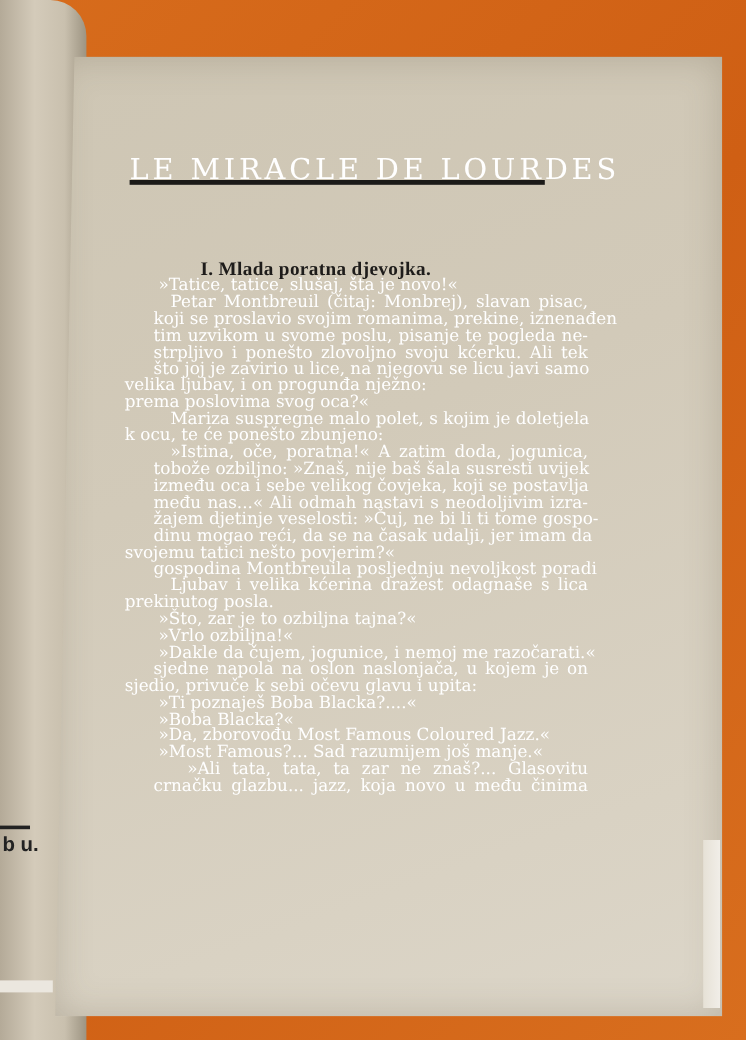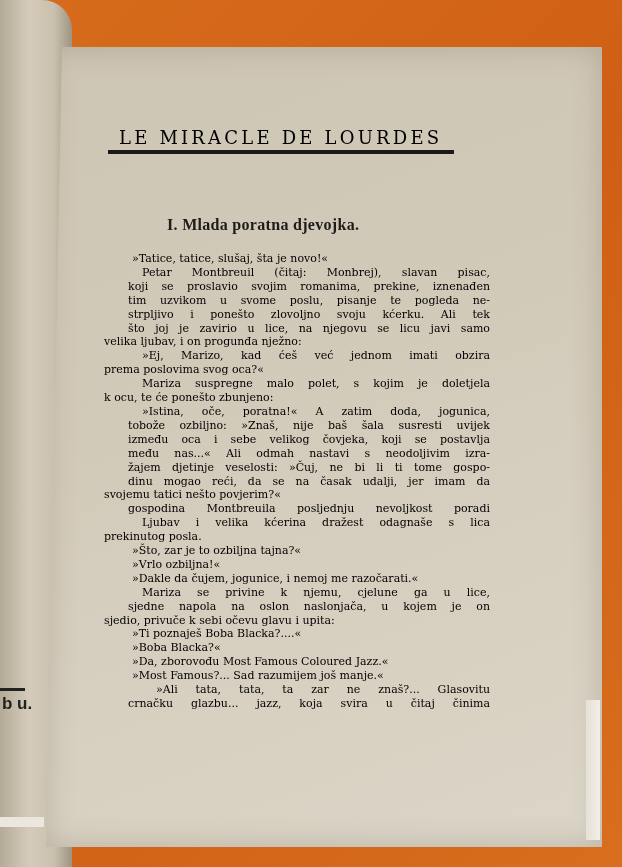--- a/index.html
+++ b/index.html
@@ -9,24 +9,24 @@
     background:linear-gradient(90deg,#b4aa98 0%,#d4cbba 40%,#c9c0ae 75%,#9d9482 100%);
     border-top-right-radius:30px 30px;}
   .left-page .edge{position:absolute;left:0;bottom:40px;width:44px;height:10px;background:#ebe7df;}
   .left-rule{position:absolute;left:0;top:688px;width:25px;height:3px;background:#222;}
   .left-text{position:absolute;left:2px;top:694px;font-family:"Liberation Sans",sans-serif;font-weight:bold;font-size:17px;color:#222;}
   .page{position:absolute;left:46px;top:47px;width:556px;height:800px;
     background:linear-gradient(160deg,#cec6b4 0%,#d2cab9 40%,#d9d2c3 80%,#dcd6c9 100%);
     clip-path:polygon(16px 0,100% 0,100% 100%,0 100%);
     box-shadow:inset 0 0 30px rgba(90,80,60,0.25);}
   .page-fold{position:absolute;left:586px;top:700px;width:14px;height:140px;background:linear-gradient(90deg,#e6e1d6,#f1eee8);}
-  .title{position:absolute;left:108px;top:127px;font-family:"DejaVu Serif",serif;font-size:18px;letter-spacing:3.2px;color:#000000;white-space:nowrap;margin-left:11px;}
+  .title{position:absolute;left:108px;top:127px;font-family:"DejaVu Serif",serif;font-size:24px;letter-spacing:3.2px;color:#ffffff;white-space:nowrap;}
   .title-rule{position:absolute;left:108px;top:150px;width:346px;height:4px;background:#1b1a18;}
   .chapter{position:absolute;left:167px;top:216px;font-family:Liberation Serif, serif;font-weight:bold;font-size:16px;color:#1e1c1a;white-space:nowrap;letter-spacing:0.3px;}
-  .body{position:absolute;left:104px;top:252px;width:386px;font-family:"DejaVu Serif",serif;font-size:11px;line-height:13.9px;color:#000000;}
+  .body{position:absolute;left:104px;top:232px;width:386px;font-family:"DejaVu Serif",serif;font-size:14px;line-height:13.9px;color:#ffffff;}
   .line{white-space:nowrap;overflow:visible;display:block;}
   .line.just{text-align:justify;text-align-last:justify;margin-left:24px;}
   .i1{padding-left:28px;}
   .i2{padding-left:14px;}
 </style>
 </head>
 <body>
 
 <div class="bg"></div>
 
@@ -45,39 +45,37 @@
 <div class="chapter">I. Mlada poratna djevojka.</div>
 
 <div class="body" id="body-text">
     <span class="line i1">»Tatice, tatice, slušaj, šta je novo!«</span>
     <span class="line i2 just">Petar Montbreuil (čitaj: Monbrej), slavan pisac,</span>
     <span class="line just">koji se proslavio svojim romanima, prekine, iznenađen</span>
     <span class="line just">tim uzvikom u svome poslu, pisanje te pogleda ne-</span>
     <span class="line just">strpljivo i ponešto zlovoljno svoju kćerku. Ali tek</span>
     <span class="line just">što joj je zavirio u lice, na njegovu se licu javi samo</span>
     <span class="line">velika ljubav, i on progunđa nježno:</span>
-    <span class="line i2 just">»Ej, Marizo, kad ćeš već jednom imati obzira</span>
     <span class="line">prema poslovima svog oca?«</span>
     <span class="line i2 just">Mariza suspregne malo polet, s kojim je doletjela</span>
     <span class="line">k ocu, te će ponešto zbunjeno:</span>
     <span class="line i2 just">»Istina, oče, poratna!« A zatim doda, jogunica,</span>
     <span class="line just">tobože ozbiljno: »Znaš, nije baš šala susresti uvijek</span>
     <span class="line just">između oca i sebe velikog čovjeka, koji se postavlja</span>
     <span class="line just">među nas...« Ali odmah nastavi s neodoljivim izra-</span>
     <span class="line just">žajem djetinje veselosti: »Čuj, ne bi li ti tome gospo-</span>
     <span class="line just">dinu mogao reći, da se na časak udalji, jer imam da</span>
     <span class="line">svojemu tatici nešto povjerim?«</span>
     <span class="line just">gospodina Montbreuila posljednju nevoljkost poradi</span>
     <span class="line i2 just">Ljubav i velika kćerina dražest odagnaše s lica</span>
     <span class="line">prekinutog posla.</span>
     <span class="line i1">»Što, zar je to ozbiljna tajna?«</span>
     <span class="line i1">»Vrlo ozbiljna!«</span>
     <span class="line i1">»Dakle da čujem, jogunice, i nemoj me razočarati.«</span>
-    <span class="line i2 just">Mariza se privine k njemu, cjelune ga u lice,</span>
     <span class="line just">sjedne napola na oslon naslonjača, u kojem je on</span>
     <span class="line">sjedio, privuče k sebi očevu glavu i upita:</span>
     <span class="line i1">»Ti poznaješ Boba Blacka?....«</span>
     <span class="line i1">»Boba Blacka?«</span>
     <span class="line i1">»Da, zborovođu Most Famous Coloured Jazz.«</span>
     <span class="line i1">»Most Famous?... Sad razumijem još manje.«</span>
     <span class="line i1 just">»Ali tata, tata, ta zar ne znaš?... Glasovitu</span>
-    <span class="line just">crnačku glazbu... jazz, koja svira u čitaj činima</span>
+    <span class="line just">crnačku glazbu... jazz, koja novo u među činima</span>
   </div>
 
 </body></html>

